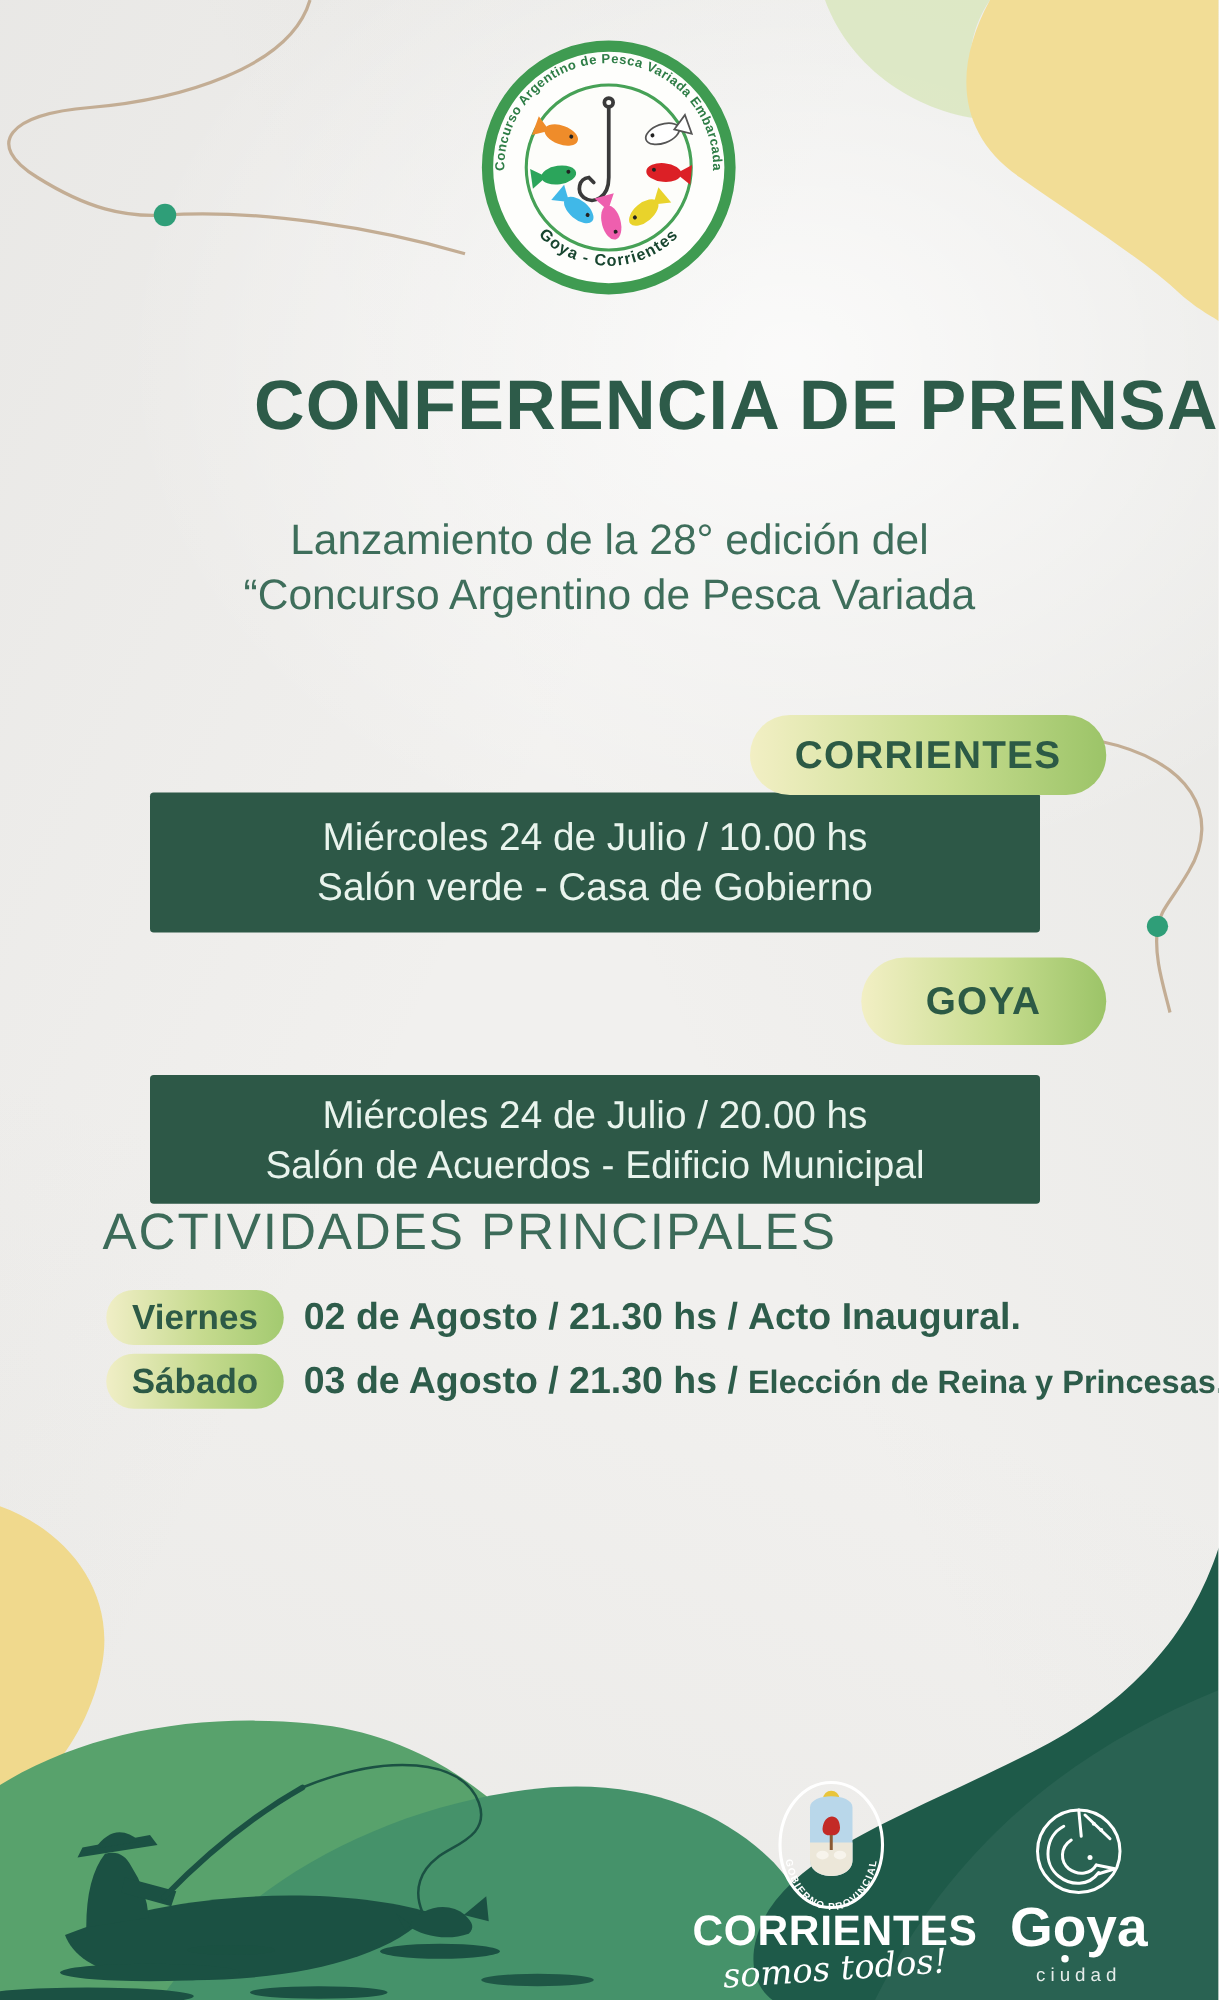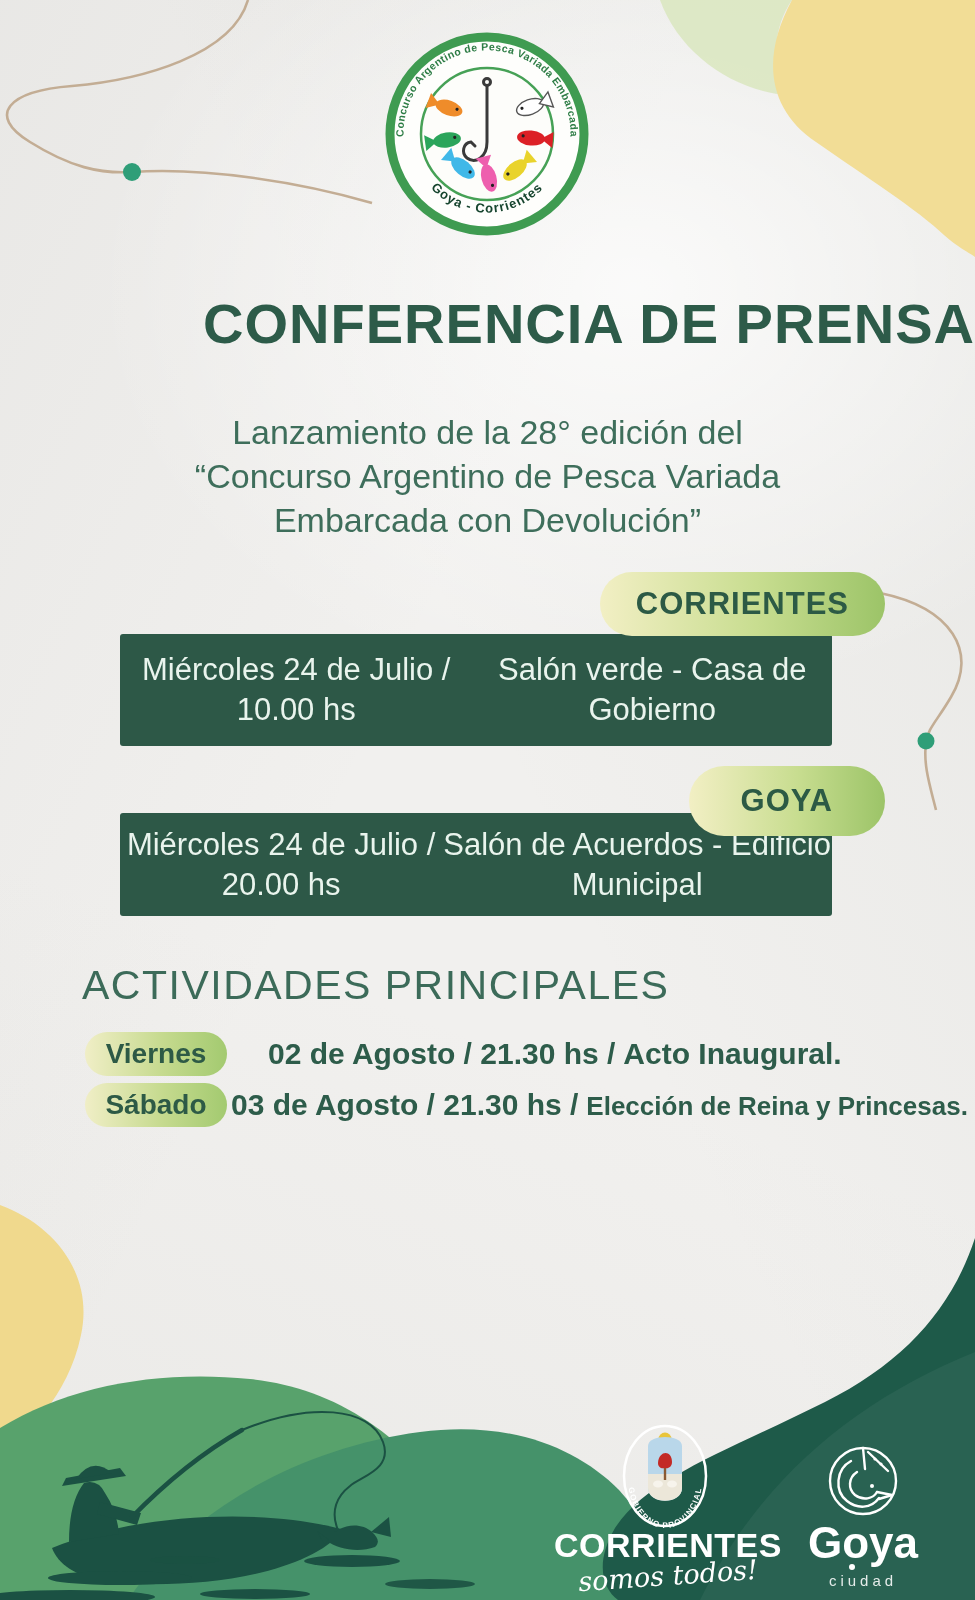--- a/index.html
+++ b/index.html
@@ -19,36 +19,36 @@
   .subtitle{position:absolute;left:0;top:374px;width:100%;text-align:center;
     font-size:34px;font-weight:400;color:#3e6e5b;line-height:44px;margin-top:36px;}
   
   .badge{position:absolute;right:90px;display:flex;align-items:center;justify-content:center;
     background:linear-gradient(90deg,#f2efc4 0%,#c8dd90 55%,#9cc468 100%);
     border-radius:36px;color:#2c5a45;font-weight:800;font-size:31px;letter-spacing:1px;z-index:3;}
   .badge.corrientes{top:572px;height:64px;padding:0 36px;}
   .badge.goya{top:766px;height:70px;padding:0 52px;}
   
   .bar{position:absolute;left:120px;width:712px;background:#2d5847;border-radius:3px;
-    display:flex;flex-direction:row;align-items:center;justify-content:center;z-index:2;
+    display:flex;flex-direction:column;align-items:center;justify-content:center;z-index:2;
     color:#e9f4ed;font-size:31px;line-height:40px;font-weight:400;text-align:center;}
   .bar.first{top:634px;height:112px;}
-  .bar.second{top:813px;height:103px;}
+  .bar.second{top:860px;height:103px;}
   
   .act-heading{position:absolute;left:82px;top:962px;font-size:41px;letter-spacing:1.5px;
     color:#3c6b59;font-weight:500;}
   .act-row{position:absolute;left:85px;display:flex;align-items:center;}
-  .act-row.r1{top:1032px;gap:37px;}
+  .act-row.r1{top:1032px;}
   .act-row.r2{top:1083px;}
   .act-row.r3{top:1134px;}
   .day-pill{display:flex;align-items:center;justify-content:center;height:44px;min-width:142px;
     padding:0 14px;border-radius:22px;box-sizing:border-box;
     background:linear-gradient(90deg,#f0eec6 0%,#c5da8e 55%,#a3ca70 100%);
     color:#2d5a46;font-size:28px;font-weight:600;}
-  .act-text{margin-left:4px;color:#2d5c4a;font-size:30px;font-weight:700;white-space:nowrap;}
+  .act-text{margin-left:16px;color:#2d5c4a;font-size:30px;font-weight:700;white-space:nowrap;}
   .act-text .event{font-weight:800;margin-left:8px;}
   .act-row.r2 .act-text .event{font-size:26px;}
   .act-row.r3 .act-text{margin-top:16px;}
   
   .gov-name{position:absolute;left:528px;top:1526px;width:280px;text-align:center;z-index:5;
     color:#ffffff;font-size:34px;font-weight:800;letter-spacing:.5px;}
   .gov-slogan{position:absolute;left:528px;top:1560px;width:280px;text-align:center;z-index:5;
     color:#ffffff;font-size:27px;font-family:"DejaVu Serif","Liberation Serif",serif;
     font-style:italic;transform:rotate(-4deg);}
   .city-name{position:absolute;left:783px;top:1518px;width:160px;text-align:center;z-index:5;
@@ -129,21 +129,20 @@
           <path d="M-10,0 L-22,-8 L-22,8 Z" fill="#e9d32b"></path>
           <circle cx="8" cy="-1.5" r="1.6" fill="#222"></circle>
       </g>
     </svg>
   </div>
 
   <div class="title">CONFERENCIA DE PRENSA</div>
   <div class="subtitle">
     <div>Lanzamiento de la 28° edición del</div>
     <div>“Concurso Argentino de Pesca Variada</div>
-    <div>Embarcada con Devolución”</div>
   </div>
 
   <div class="badge corrientes">CORRIENTES</div>
   <div class="bar first">
     <div>Miércoles 24 de Julio / 10.00 hs</div>
     <div>Salón verde - Casa de Gobierno</div>
   </div>
 
   <div class="badge goya">GOYA</div>
   <div class="bar second">

